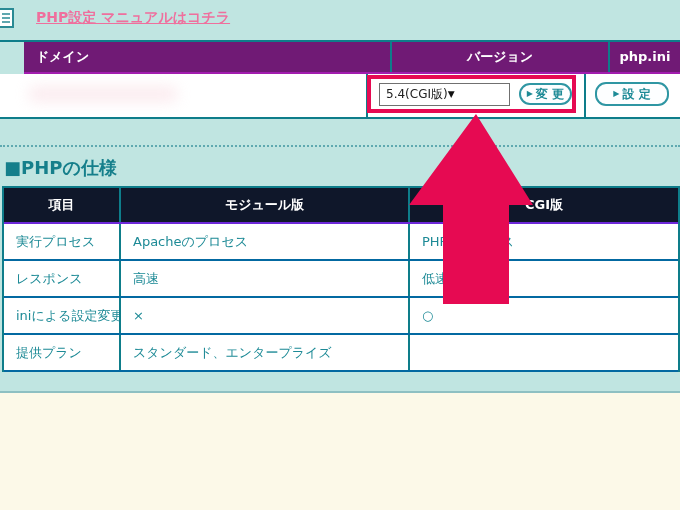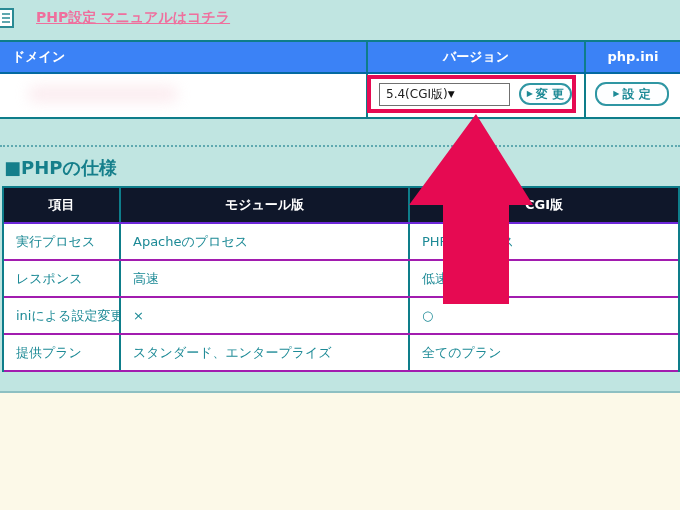--- a/index.html
+++ b/index.html
@@ -13,21 +13,21 @@
   .top-bar { position:absolute; left:0; top:6px; height:24px; width:680px; }
   .doc-icon { position:absolute; left:-5px; top:1px; }
   .top-link {
     position:absolute; left:36px; top:3px;
     font-size:14px; font-weight:bold; color:#ef6f9d;
     text-decoration:underline; cursor:pointer; white-space:nowrap;
   }
 
   
   .t1 { position:absolute; left:0; top:40px; width:680px; border-top:2px solid #0e7d8a; }
-  .t1 .hrow { display:flex; height:30px; background:#3b82f6; border-bottom:2px solid #0369a1; }
+  .t1 .hrow { display:flex; height:30px; background:#701a75; border-bottom:2px solid #a21caf;margin-left:24px; }
   .t1 .drow { display:flex; height:43px; background:#ffffff; border-bottom:2px solid #0e7d8a; }
   .t1 .c1 { width:368px; box-sizing:border-box; border-right:2px solid #0e7d8a; }
   .t1 .c2 { width:218px; box-sizing:border-box; border-right:2px solid #0e7d8a; }
   .t1 .c3 { flex:1; }
   .hcell { color:#ffffff; font-size:13px; font-weight:bold; line-height:30px; }
   .hcell.left { text-align:left; padding-left:12px; }
   .hcell.center { text-align:center; }
 
   .domain-smudge {
     position:absolute; left:28px; top:86px; width:150px; height:16px;
@@ -59,21 +59,21 @@
   .change-btn { margin-left:9px; width:54px; height:22px; }
   .settings-btn { position:absolute; left:595px; top:82px; width:74px; height:24px; z-index:5; }
 
   
   .dotted-sep { position:absolute; left:0; top:145px; width:680px; height:0; border-top:2px dotted #5fa9b0; }
   .section-title { position:absolute; left:4px; top:156px; font-size:18px; font-weight:bold; color:#157f8b; }
 
   
   .t2 { position:absolute; left:2px; top:186px; width:674px; border:2px solid #0e7d8a; border-bottom:none; }
   .t2 .hrow { display:flex; height:34px; background:#0f172a; border-bottom:2px solid #6d28d9; }
-  .t2 .drow { display:flex; height:35px; background:#ffffff; border-bottom:2px solid #a21caf; }
+  .t2 .drow { display:flex; height:35px; background:#ffffff; border-bottom:2px solid #0369a1; }
   .t2 .c1 { width:117px; box-sizing:border-box; border-right:2px solid #0e7d8a; }
   .t2 .c2 { width:289px; box-sizing:border-box; border-right:2px solid #0e7d8a; }
   .t2 .c3 { flex:1; }
   .t2 .hcell { line-height:34px; }
   .dcell { color:#1d8a96; font-size:13px; line-height:35px; padding-left:12px;
            white-space:nowrap; overflow:hidden; }
 
   
   .bottom-area { position:absolute; left:0; top:391px; width:680px; height:119px;
                  background:#fcf9e8; border-top:2px solid #8ec0c2; }
@@ -150,21 +150,20 @@
       <div class="c3 dcell">低速</div>
     </div>
     <div class="drow">
       <div class="c1 dcell">iniによる設定変更</div>
       <div class="c2 dcell">×</div>
       <div class="c3 dcell">○</div>
     </div>
     <div class="drow">
       <div class="c1 dcell">提供プラン</div>
       <div class="c2 dcell">スタンダード、エンタープライズ</div>
-      <div class="c3 dcell">全てのプラン</div>
     </div>
   </div>
 
   <div class="bottom-area"></div>
 
   <svg class="arrow-overlay" width="680" height="510" viewBox="0 0 680 510">
     <polygon points="476,114 533,205 509,205 509,304 443,304 443,205 409,205" fill="#e60a52"></polygon>
   </svg>
 
 </div>

